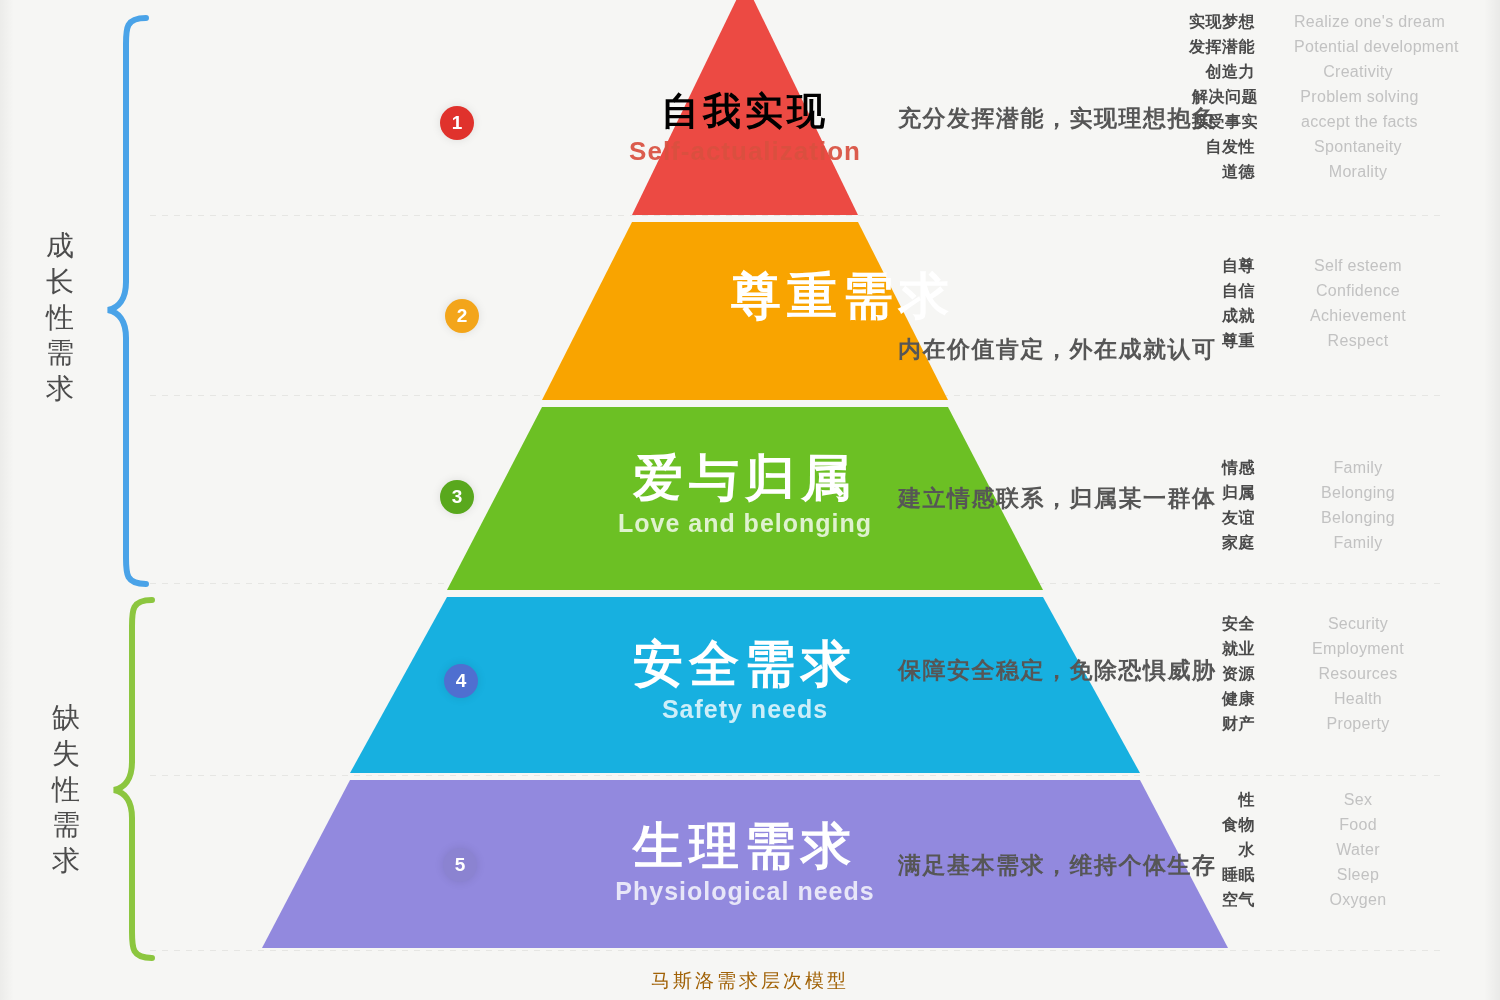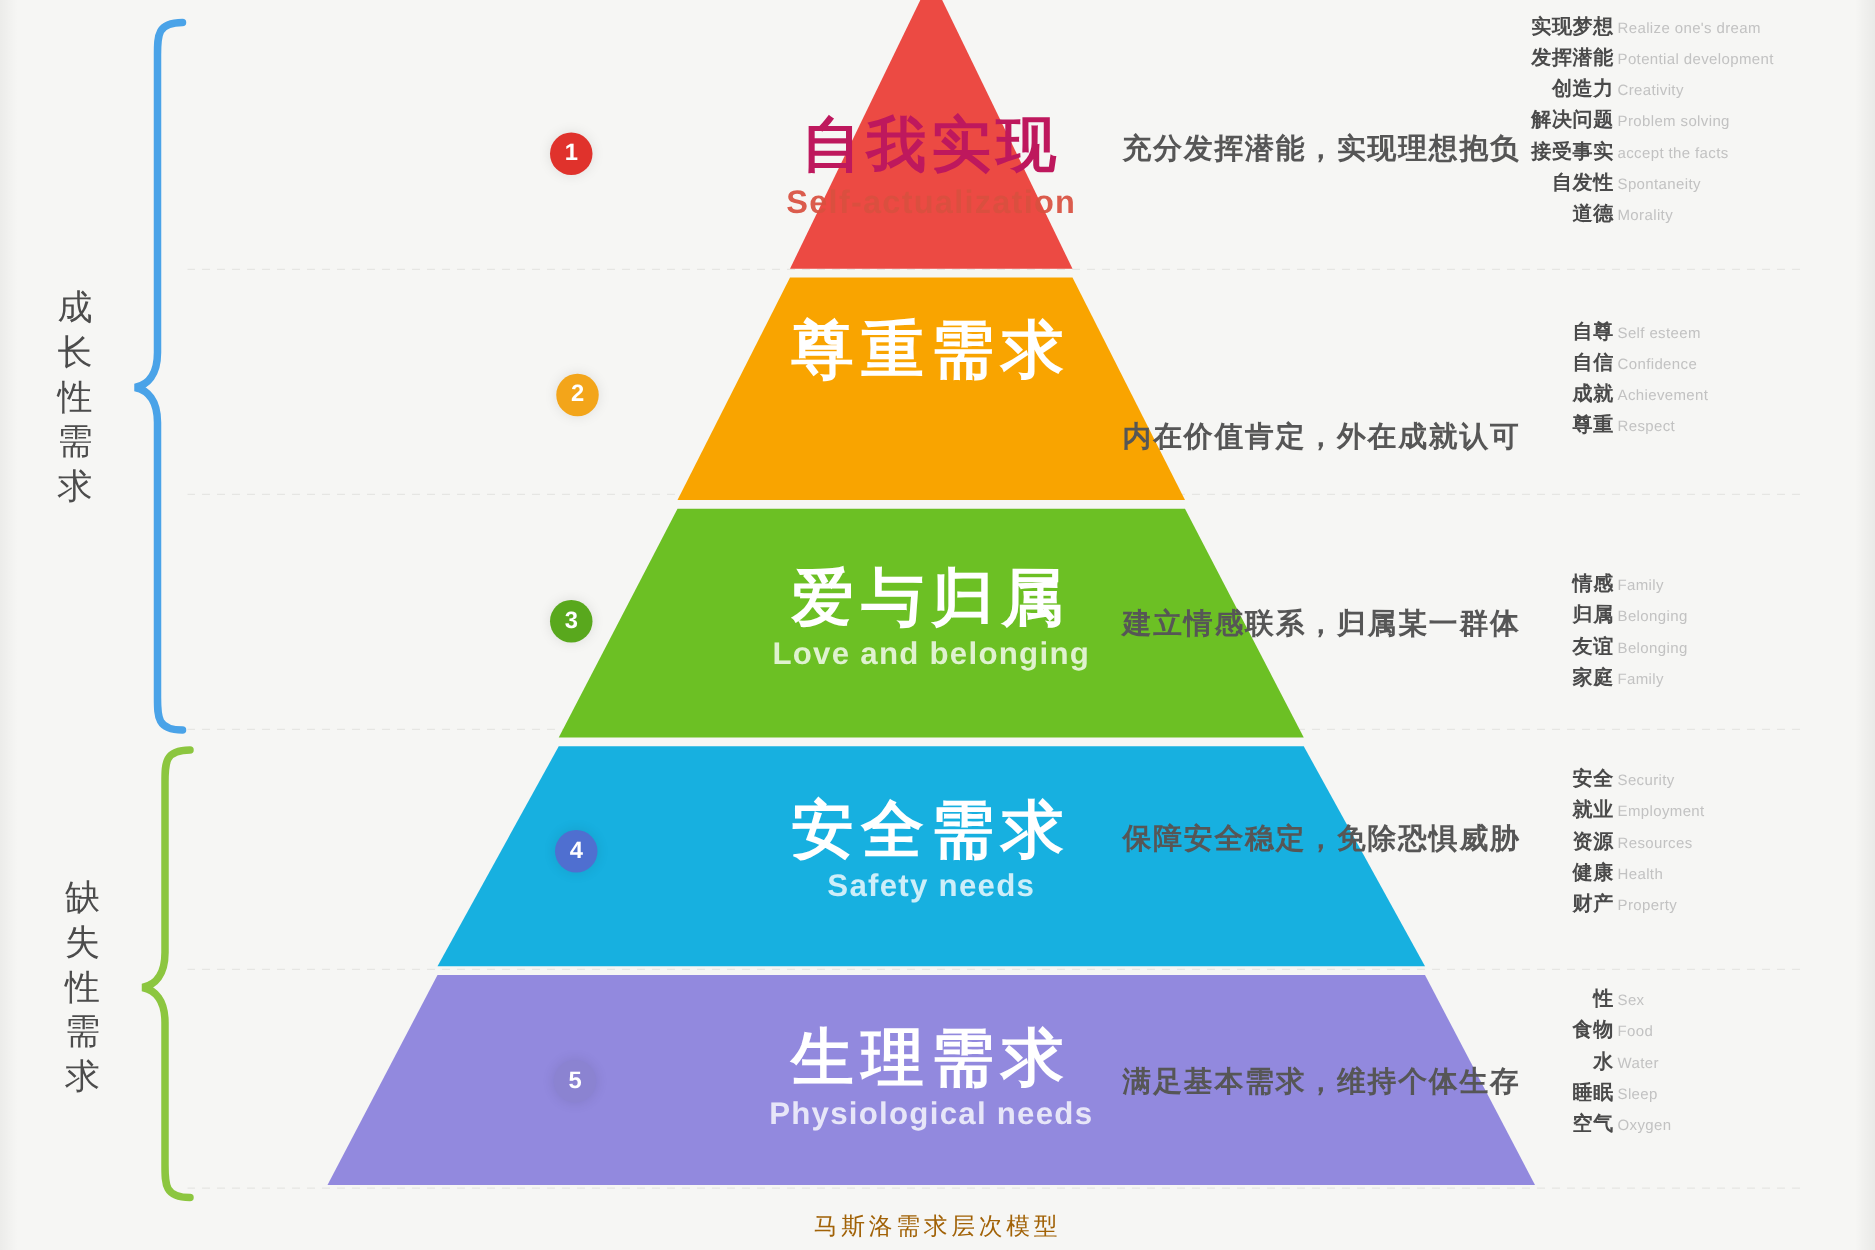--- a/index.html
+++ b/index.html
@@ -71,22 +71,22 @@
     font-size: 25px;
     font-weight: 600;
     letter-spacing: 1px;
     line-height: 1.5;
     white-space: nowrap;
     opacity: .92;
   }
   .tier-title.light .cn { color: #ffffff; }
   .tier-title.light .en { color: rgba(255,255,255,.85); }
   .tier-title.top .cn {
-    color: #be185d;
-    font-size: 48px;
+    color: #000000;
+    font-size: 38px;
     letter-spacing: 4px;
   }
   .tier-title.top .en {
     color: #d9503f;
     font-size: 26px;
   }
   
   .desc {
     position: absolute;
     font-size: 23px;
@@ -111,25 +111,26 @@
     margin-bottom: 9px;
     white-space: nowrap;
   }
   .kw-cn {
     font-size: 16px;
     font-weight: 700;
     color: #4a4a4a;
     letter-spacing: .5px;
   }
   .kw-en {
-    font-size: 12px;
+    font-size: 16px;
     color: #c2c2c2;
     width: 128px;
-    text-align: left;
+    text-align: center;
     letter-spacing: .3px;
+    margin-left: 36px;
   }
   
   #caption {
     position: absolute;
     left: 0; right: 0;
     bottom: 6px;
     text-align: center;
     font-size: 19px;
     color: #a16207;
     letter-spacing: 3px;
@@ -196,21 +197,21 @@
     </div>
   <div class="badge" style="left:443px; top:848px;  background:#8b83d1;">
       <span>5</span>
     </div>
 
   <div class="tier-title top" style="left:535px; top:92px;">
     <div class="cn">自我实现</div>
     <div class="en">Self-actualization</div>
   </div>
 
-  <div class="tier-title light" style="left:535px; top:254px;">
+  <div class="tier-title light" style="left:535px; top:270px;text-align:right;">
     <div class="cn">尊重需求</div>
   </div>
 
   <div class="tier-title light" style="left:535px; top:452px;">
     <div class="cn">爱与归属</div>
     <div class="en">Love and belonging</div>
   </div>
 
   <div class="tier-title light" style="left:535px; top:638px;">
     <div class="cn">安全需求</div>

